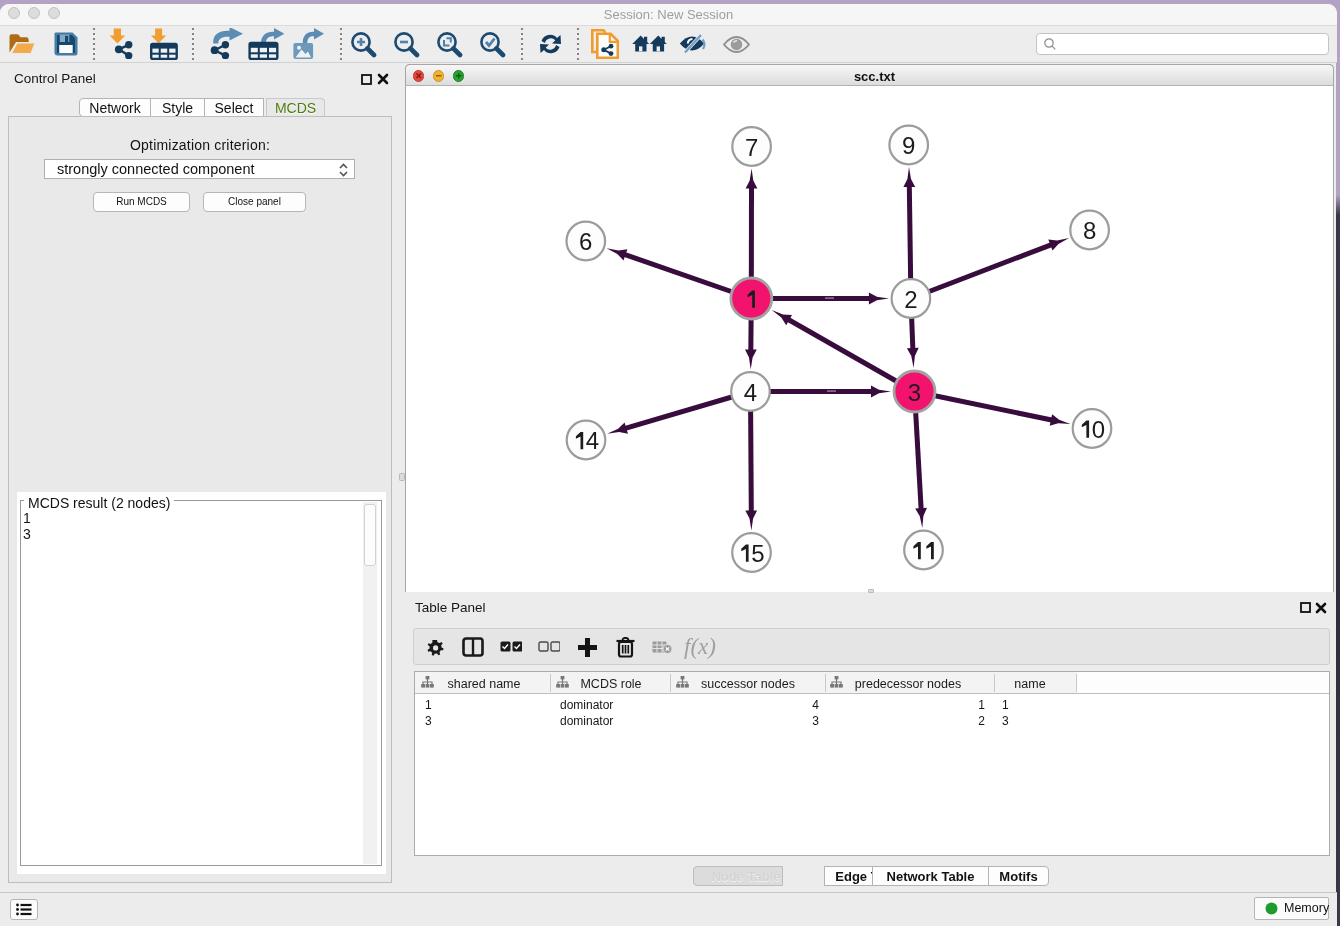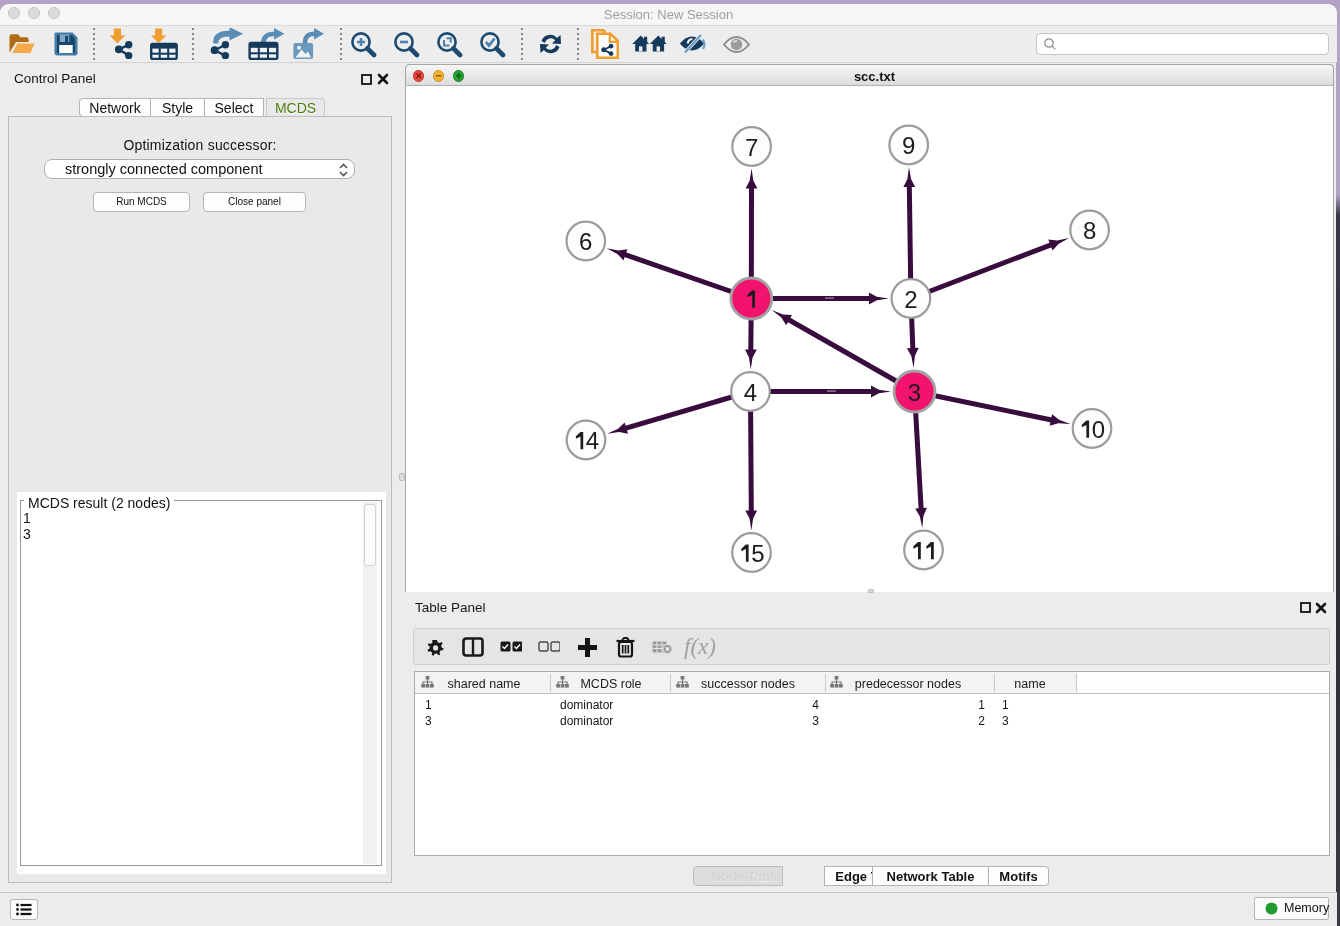--- a/index.html
+++ b/index.html
@@ -12,21 +12,21 @@
 .wintitle{left:0;top:7px;width:1337px;text-align:center;font-size:13px;color:#9e9e9e;}
 .toolbar{left:0;top:26px;width:1337px;height:37px;background:#ededed;border-bottom:1px solid #d2d2d2;}
 .tsep{top:28px;height:33px;width:2px;background:repeating-linear-gradient(#848484 0 2px,rgba(0,0,0,0) 2px 5px);}
 .search{left:1036px;top:33px;width:293px;height:22px;background:#fff;border:1px solid #c4c4c4;border-radius:4px;}
 
 .cptitle{left:14px;top:71px;font-size:13.5px;color:#161616;}
 .tabs{top:98px;height:19px;font-size:14px;font-weight:400;color:#121212;}
 .tab{position:absolute;top:0;height:19px;background:#fdfdfd;border:1px solid #b4b4b4;text-align:center;line-height:18px;}
 .tabpanel{left:8px;top:116px;width:384px;height:767px;background:#e9e9e9;border:1px solid #bdbdbd;}
 .optlabel{left:8px;top:137px;width:384px;text-align:center;font-size:14px;letter-spacing:0.2px;color:#141414;}
-.combo{left:44px;top:159px;width:311px;height:20px;background:#fff;border:1px solid #b0b0b0;border-radius:8px;font-size:14.5px;color:#111;line-height:18px;padding-left:20px;}
+.combo{left:44px;top:159px;width:311px;height:20px;background:#fff;border:1px solid #b0b0b0;border-radius:0;font-size:14.5px;color:#111;line-height:18px;padding-left:12px;}
 .btn{position:absolute;top:192px;height:20px;background:#fdfdfd;border:1px solid #b6b6b6;border-radius:4px;font-size:10px;color:#111;text-align:center;line-height:18px;}
 .resultwrap{left:17px;top:492px;width:369px;height:382px;background:#fff;}
 .groupbox{left:20px;top:500px;width:362px;height:366px;border:1px solid #989898;}
 .grouptitle{left:24px;top:495px;background:#fff;padding:0 4px;font-size:14px;color:#121212;}
 .mcdsitems{left:23px;top:510px;font-size:14px;color:#141414;line-height:16px;}
 .vscroll{left:363px;top:502px;width:14px;height:362px;background:#f1f1f1;}
 .vthumb{left:364px;top:504px;width:12px;height:62px;background:#fcfcfc;border:1px solid #d2d2d2;border-radius:3px;}
 .splitthumb{left:398.5px;top:473px;width:6px;height:8px;background:#dcdcdc;border:1px solid #b9b9b9;border-radius:1.5px;}
 
 .netwin{left:405px;top:64px;width:929px;height:528px;background:#fff;border:1px solid #a6a6a6;border-bottom:none;border-radius:5px 5px 0 0;}
@@ -181,21 +181,21 @@
 <svg class="abs" style="left:377px;top:73px" width="12" height="12" viewBox="0 0 12 12">
     <path d="M2 2 L10 10 M10 2 L2 10" stroke="#111" stroke-width="2.6" stroke-linecap="round"></path>
   </svg>
 <div class="abs tabs">
 <div class="tab" style="left:79px;width:72px;border-radius:4px 0 0 4px;">Network</div>
 <div class="tab" style="left:150px;width:55px;">Style</div>
 <div class="tab" style="left:204px;width:60px;">Select</div>
 <div class="tab" style="left:266px;width:59px;border-radius:0 4px 4px 0;background:#e8e8e8;color:#4d7c0f;text-shadow:0 1px 0 #ffffff;border-color:#c9c9c9;border-bottom-color:#e8e8e8;height:20px;">MCDS</div>
 </div>
 <div class="abs tabpanel"></div>
-<div class="abs optlabel">Optimization successor:</div>
+<div class="abs optlabel">Optimization criterion:</div>
 <div class="abs combo">strongly connected component
 <svg width="11" height="14" style="position:absolute;right:5px;top:3px" viewBox="0 0 11 14">
       <path d="M2 5 L5.5 1.5 L9 5" fill="none" stroke="#555" stroke-width="1.6"></path>
       <path d="M2 9 L5.5 12.5 L9 9" fill="none" stroke="#555" stroke-width="1.6"></path>
     </svg>
 </div>
 <div class="btn abs" style="left:93px;width:97px;">Run MCDS</div>
 <div class="btn abs" style="left:203px;width:103px;">Close panel</div>
 <div class="abs resultwrap"></div>
 <div class="abs groupbox"></div>

